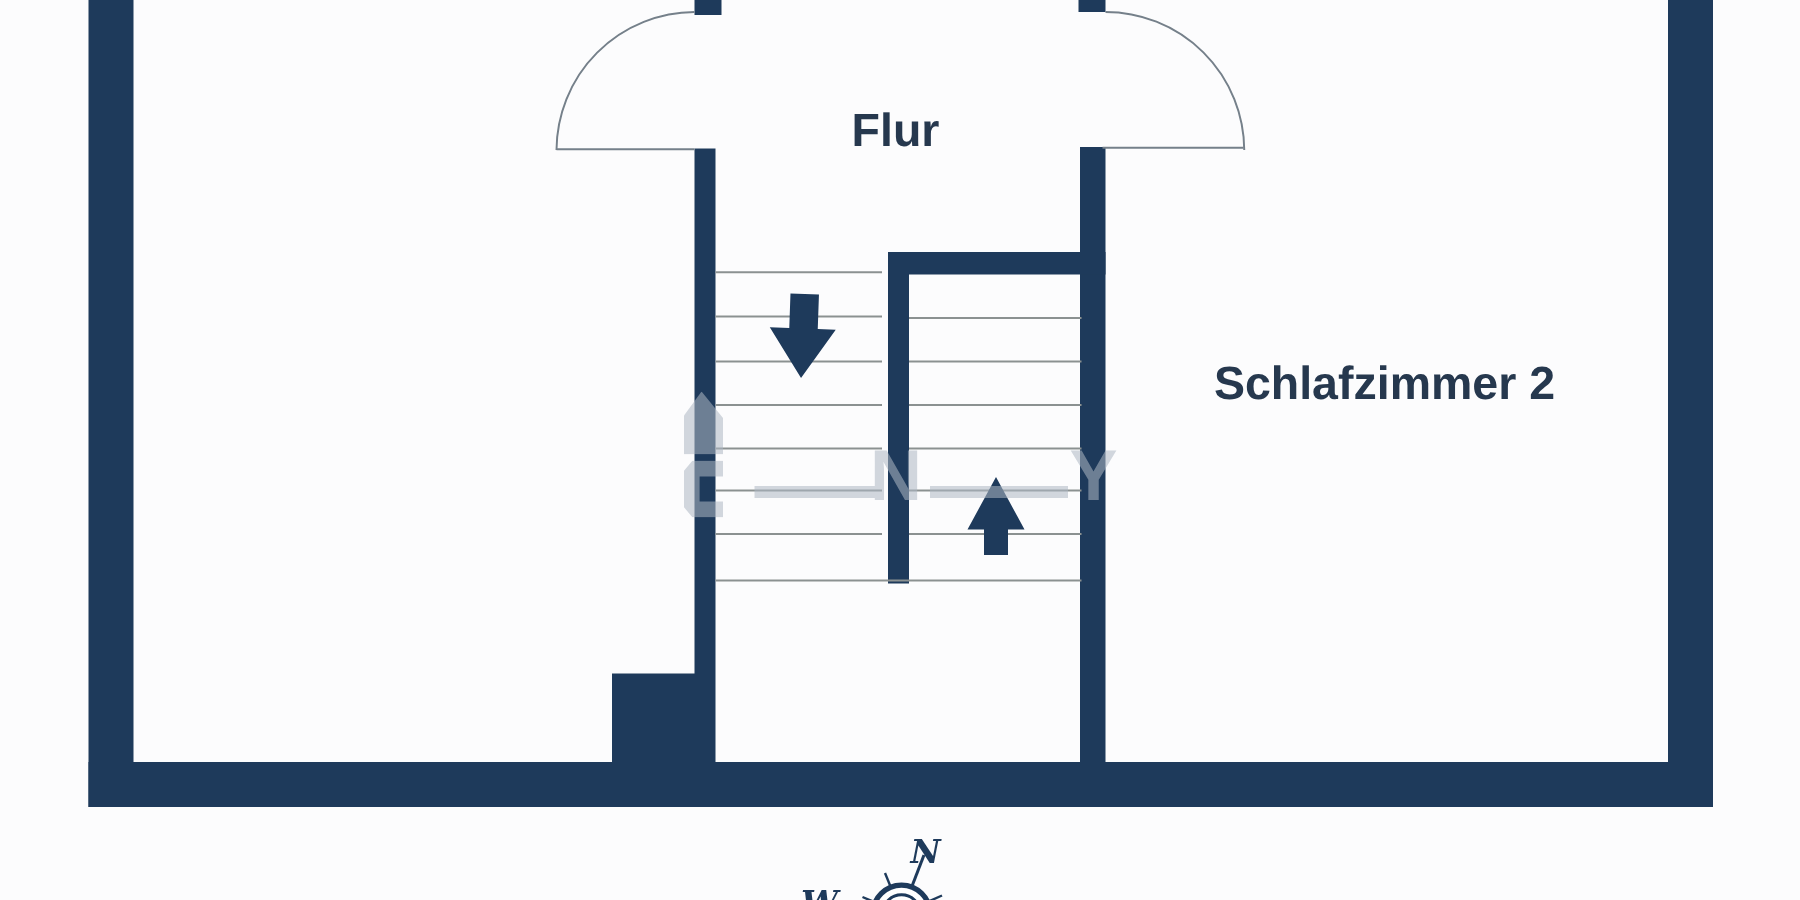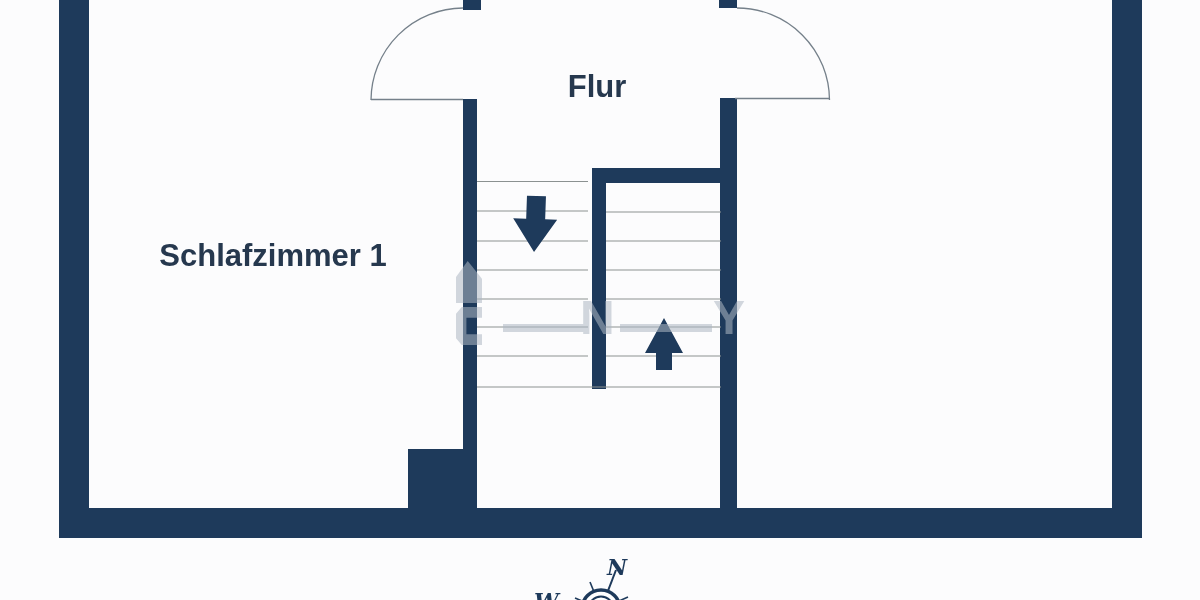--- a/index.html
+++ b/index.html
@@ -136,22 +136,22 @@
       <line class="compass-line" x1="601" y1="609" x2="575" y2="620" stroke-width="1.6"></line>
       <line class="compass-line" x1="601" y1="609" x2="627" y2="620" stroke-width="1.6"></line>
       <line class="compass-line" x1="601" y1="609" x2="612" y2="636" stroke-width="1.6"></line>
       <circle class="compass-ring" cx="601" cy="609" r="19" stroke-width="3.5"></circle>
       <circle class="compass-ring" cx="601" cy="609" r="12.5" stroke-width="2"></circle>
       <text class="compass-text" x="607" y="575">N</text>
       <text class="compass-text" x="534" y="609">W</text>
     </g>
   </svg>
 
-  <div class="room-label label-s1">Schlafzimmer 1</div>
   <div class="room-label label-flur">Flur</div>
+  <div class="room-label label-s2">Schlafzimmer 2</div>
 
   <div class="watermark">
     <div class="wm-shape wm-roof"></div>
     <div class="wm-shape wm-bracket"></div>
     <div class="wm-letter wm-n">N</div>
     <div class="wm-letter wm-y">Y</div>
     <div class="wm-shape wm-dash wm-dash1"></div>
     <div class="wm-shape wm-dash wm-dash2"></div>
   </div>
 

